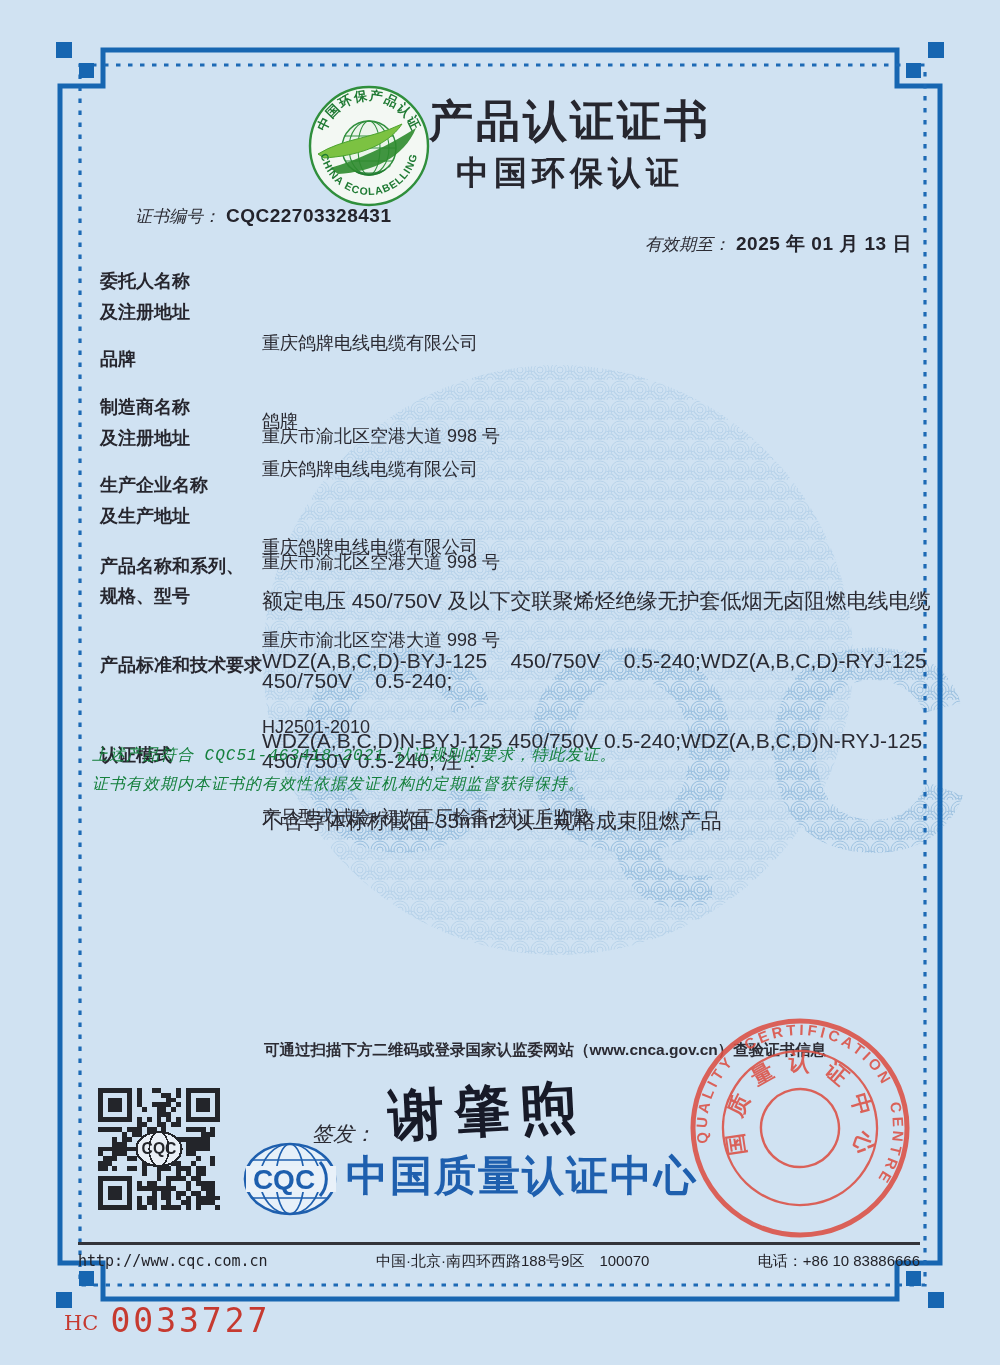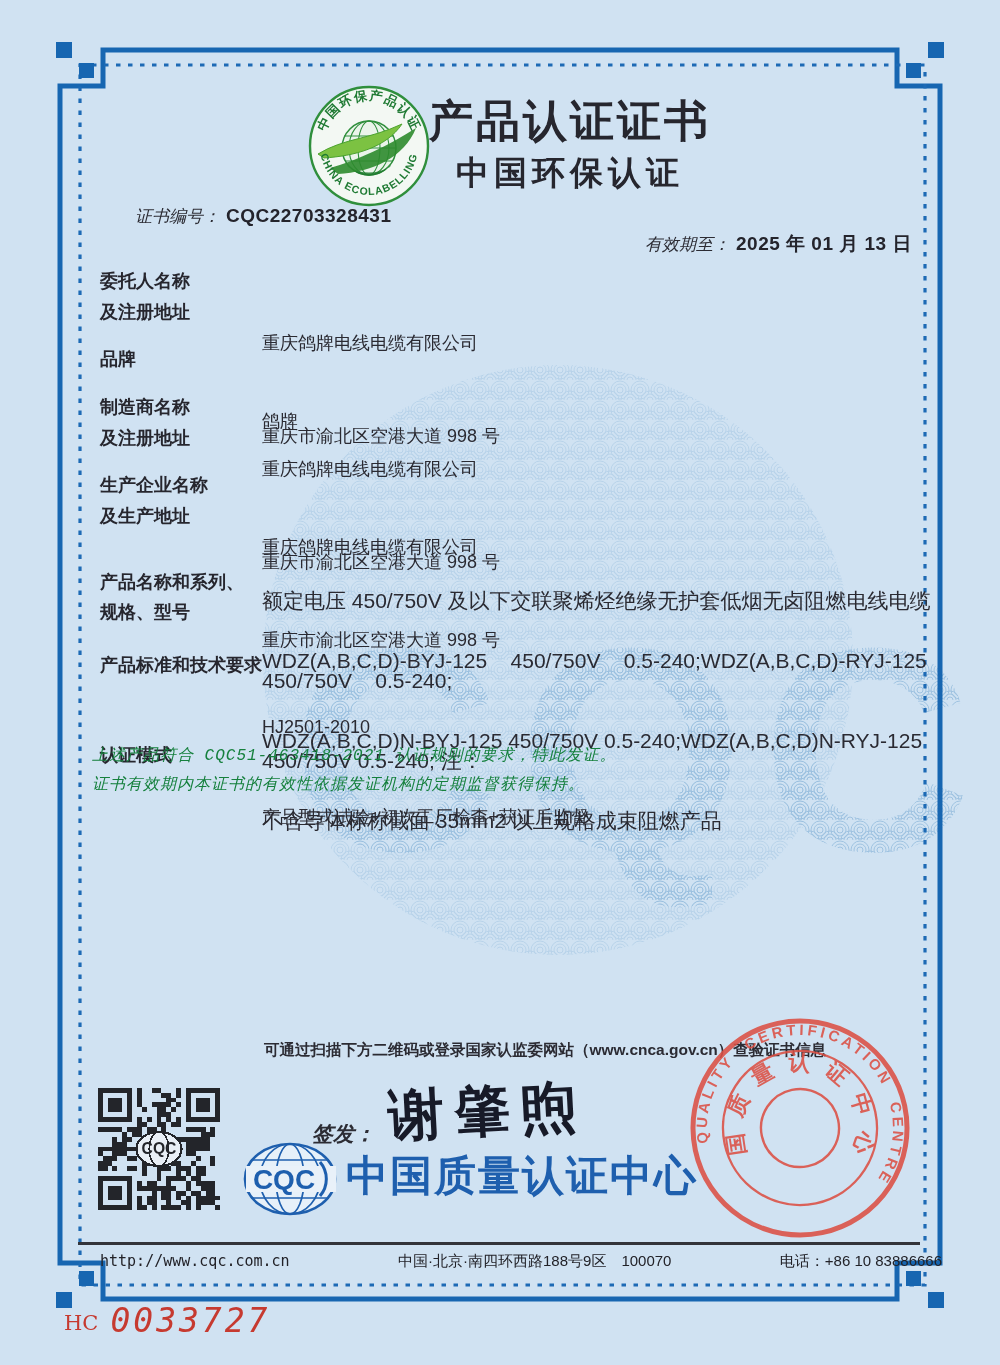--- a/index.html
+++ b/index.html
@@ -17,39 +17,39 @@
   
   .kaiti{font-family:"DejaVu Serif",serif;font-style:italic;font-weight:500;color:#2c2c34;}
   .meta-row{position:absolute;display:flex;align-items:baseline;gap:6px;}
   .meta-label{font-size:17px;}
   .meta-value{font-size:19px;font-weight:bold;color:#24242c;letter-spacing:.5px;}
 
   
   .frow{position:absolute;left:100px;width:840px;display:flex;}
   .fl{width:162px;flex:none;font-size:18px;font-weight:bold;color:#26262e;line-height:31px;}
   .fv{font-size:18px;font-weight:500;color:#2a2a32;line-height:31px;white-space:pre-wrap;}
-  .frow.product .fl{line-height:30px;margin-top:16px;}
+  .frow.product .fl{line-height:30px;}
   .frow.product .fv{font-size:21px;line-height:20px;width:670px;}
   .stmt{position:absolute;left:92px;font-size:16px;line-height:28px;color:#15803d;letter-spacing:1px;font-family:Liberation Mono, monospace;}
 
   
   .qr-note{position:absolute;left:264px;top:1040px;font-size:15.5px;font-weight:600;color:#2b2b33;}
-  .sign-label{position:absolute;left:312px;top:1120px;font-size:21px;font-weight:bold;}
+  .sign-label{position:absolute;left:312px;top:1120px;font-size:21px;}
   .signature{position:absolute;left:388px;top:1074px;font-size:56px;font-weight:700;
              font-family:"DejaVu Serif",serif;color:#171a28;letter-spacing:10px;
              transform:rotate(-3deg);}
   .issuer-name{position:absolute;left:346px;top:1148px;font-size:42px;font-weight:700;
                color:#1e5fae;letter-spacing:2px;}
   .footer-line{position:absolute;left:78px;top:1242px;width:842px;height:3px;background:#33343a;}
   .footer{position:absolute;left:78px;top:1252px;width:842px;display:flex;
-          justify-content:space-between;align-items:baseline;color:#222228;font-size:15px;margin-left:22px;}
+          justify-content:space-between;align-items:baseline;color:#222228;font-size:15px;}
   .footer .mono{font-family:"DejaVu Sans Mono",monospace;}
   .serial{position:absolute;left:64px;top:1304px;display:flex;align-items:flex-end;gap:12px;color:#c63a30;}
   .serial-prefix{font-family:"DejaVu Serif",serif;font-size:21px;line-height:30px;}
-  .serial-number{font-family:"DejaVu Sans Mono",monospace;font-size:33px;letter-spacing:3px;line-height:34px;font-style:italic;}
+  .serial-number{font-family:"DejaVu Sans Mono",monospace;font-size:33px;letter-spacing:3px;line-height:34px;}
 </style>
 </head>
 <body>
 
 <div class="page">
 
   <svg class="abs" width="1000" height="1365" viewBox="0 0 1000 1365" style="left:0;top:0;">
     <defs>
       <pattern id="sgh" width="40" height="20" patternUnits="userSpaceOnUse">
         <g fill="none" stroke="#93bbdc" stroke-width="0.9">

